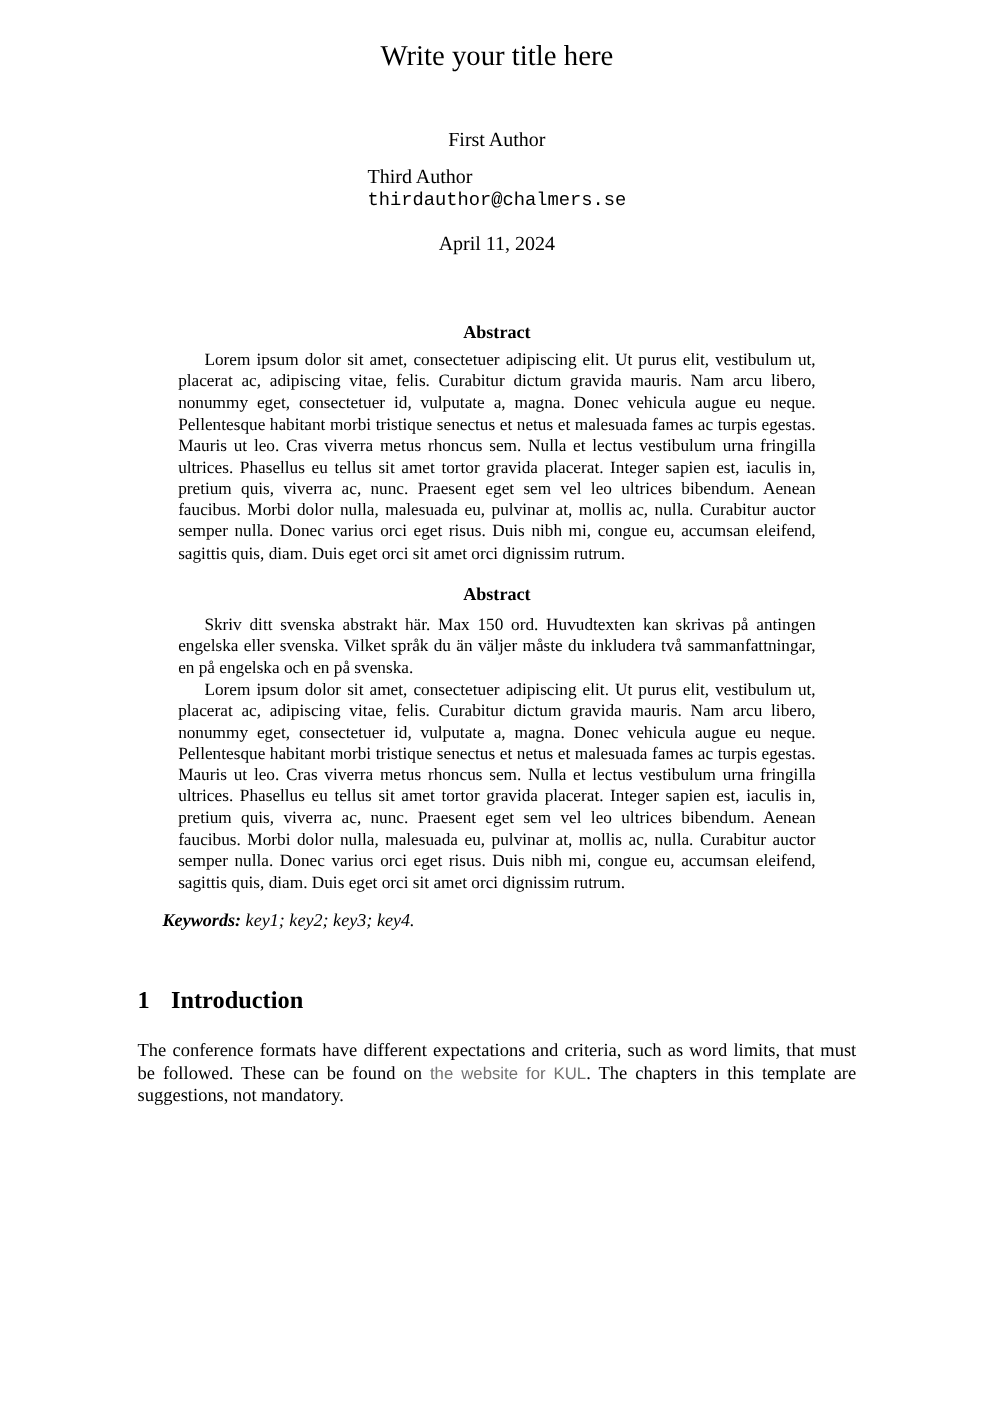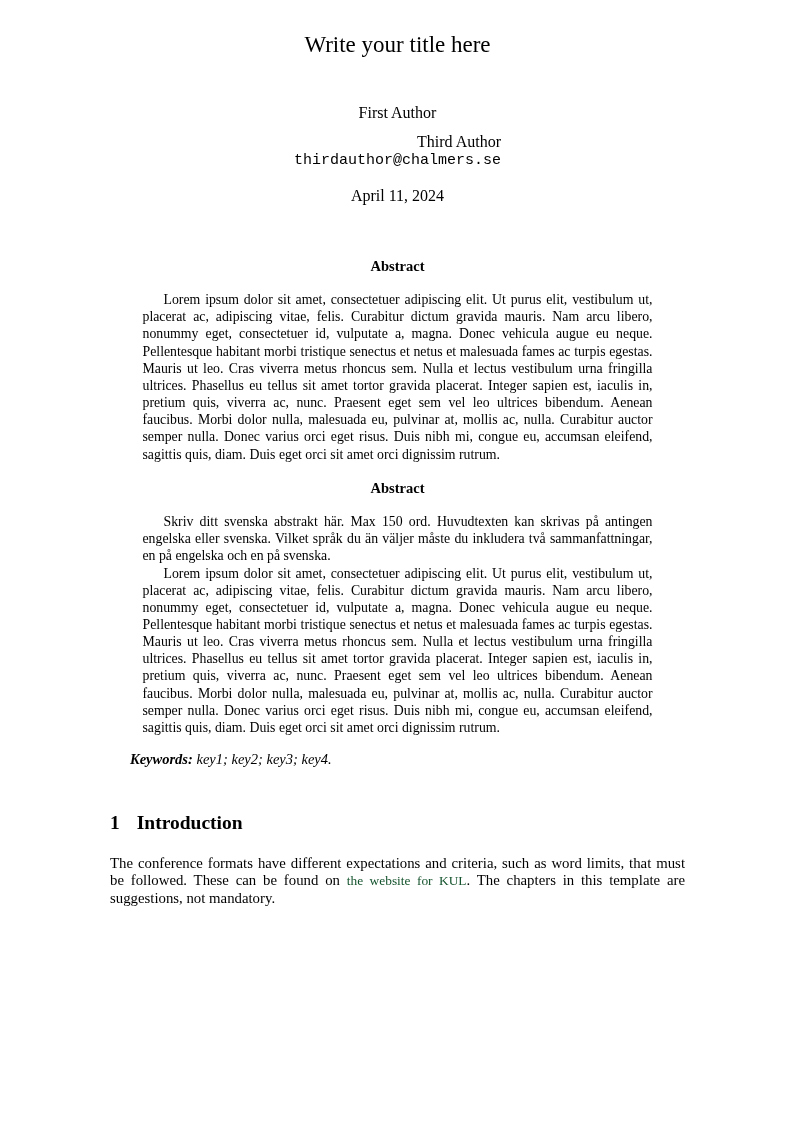--- a/index.html
+++ b/index.html
@@ -25,41 +25,41 @@
     font-weight: normal;
     text-align: center;
   }
   .authors-row {
     margin-top: 44px;
     display: flex;
     justify-content: center;
     column-gap: 37px;
   }
   .authors-row.second { margin-top: 10px; }
-  .author { text-align: right; }
+  .author { text-align: left; }
   .author-name { font-size: 16px; line-height: 1.2; }
   .author-email {
     font-family: "Liberation Mono", monospace;
     font-size: 15px;
     line-height: 1.25;
     margin-top: 1px;
     white-space: nowrap;
   }
   .doc-date {
     margin-top: 15px;
     text-align: center;
     font-size: 16px;
     line-height: 1.25;
   }
   .abstract-block {
     width: 510px;
     margin: 0 auto;
   }
   .abstract-heading {
-    margin: 16px;
+    margin: 4px;
     margin-top: 52px;
     font-size: 14.5px;
     font-weight: bold;
     text-align: center;
     line-height: 1.2;
   }
   .abstract-heading.second { margin-top: 17px; }
   .abstract-par {
     margin: 0;
     font-size: 13.8px;
@@ -90,23 +90,23 @@
   }
   .body-par {
     margin: 0;
     margin-top: 20px;
     font-size: 14.8px;
     line-height: 17.6px;
     text-align: justify;
     hyphens: auto;
   }
   .mono-link {
-    font-family: Liberation Serif, serif;
+    font-family: Liberation Sans, sans-serif;
     font-size: 13.4px;
-    color: #14532d;
+    color: #737373;
     text-decoration: none;
     cursor: pointer;
   }
 </style>
 </head>
 <body>
 
 <div class="page">
   <div class="content">
 

